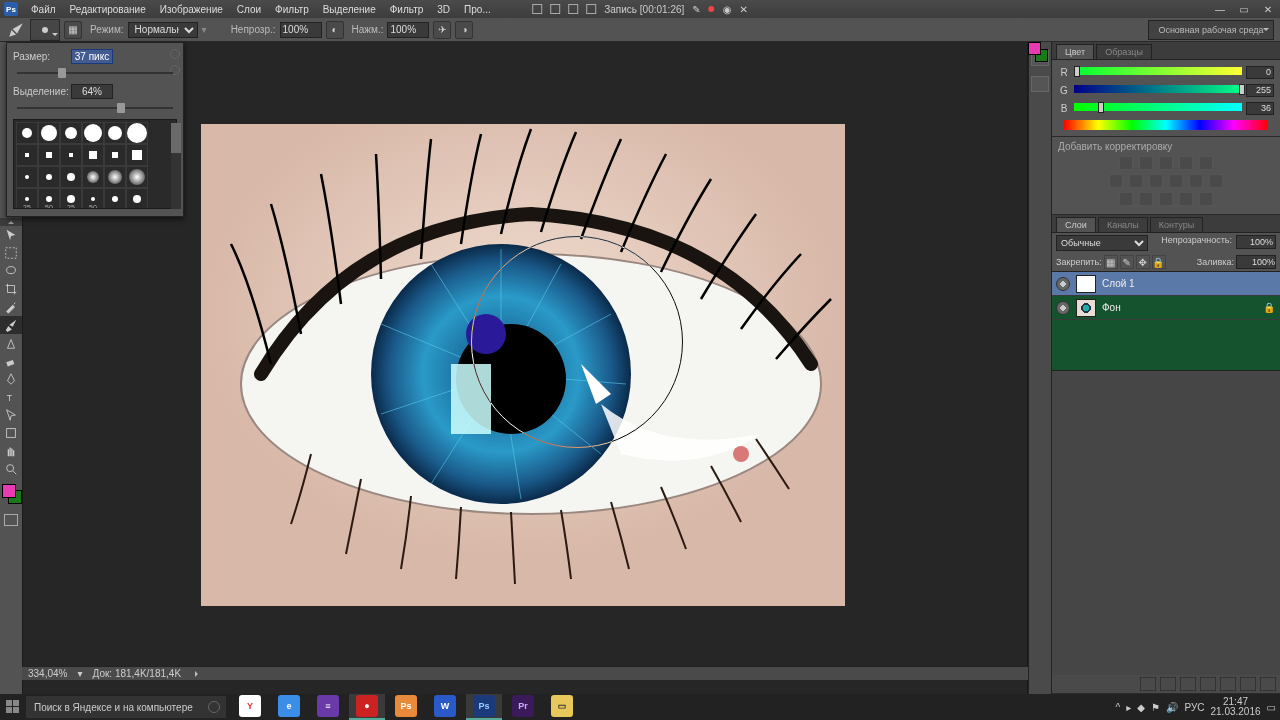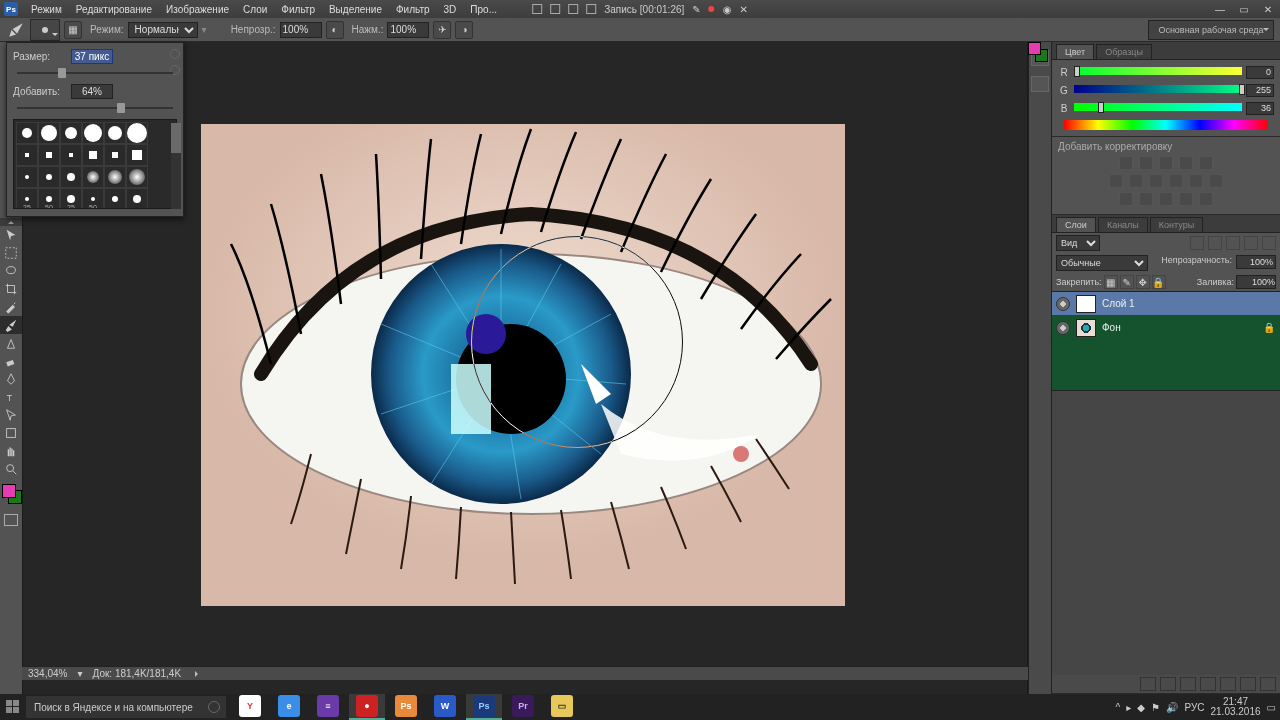--- a/index.html
+++ b/index.html
@@ -119,21 +119,21 @@
   .tb-app .ic{width:22px;height:22px;border-radius:3px;display:flex;align-items:center;justify-content:center;font-size:9px;font-weight:bold}
   .tray{position:absolute;right:4px;display:flex;align-items:center;gap:6px;font-size:9px;color:#bbb}
   .tray .clock{text-align:center;line-height:10px}
 </style>
 </head>
 <body>
 
 <div class="titlebar">
   <div class="ps-logo">Ps</div>
   <div class="menu">
-    <span>Режим</span>
+    <span>Файл</span>
     <span>Редактирование</span>
     <span>Изображение</span>
     <span>Слои</span>
     <span>Фильтр</span>
     <span>Выделение</span>
     <span>Фильтр</span>
     <span>3D</span>
     <span>Про...</span>
   </div>
   <div class="title-center">
@@ -266,21 +266,21 @@
   </div>
   <div class="bp-row">
     <label>Размер:</label>
     <input type="text" value="37 пикс" style="">
   </div>
   <div class="bp-slider">
       <div class="track"></div>
       <div class="thumb" style="left:26%"></div>
     </div>
   <div class="bp-row">
-    <label>Добавить:</label>
+    <label>Выделение:</label>
     <input type="text" class="plain" value="64%" style="">
   </div>
   <div class="bp-slider">
       <div class="track"></div>
       <div class="thumb" style="left:64%"></div>
     </div>
   <div class="bp-grid" id="bpgrid">
       <div class="bp-cell ">
         <div class="shape" style="width: 10px; height: 10px;"></div>
       </div>
@@ -531,29 +531,20 @@
           </div>
       </div>
     </div>
 
     <div class="panel layers" style="flex:1;display:flex;flex-direction:column">
       <div class="tabs">
         <div class="tab">Слои</div>
         <div class="tab inact">Каналы</div>
         <div class="tab inact">Контуры</div>
       </div>
-      <div class="toolbar">
-        <select style="width:44px"><option>Вид</option></select>
-        <div style="flex:1"></div>
-        <div class="ico" style="width:14px;height:14px;border:1px solid #444"></div>
-        <div class="ico" style="width:14px;height:14px;border:1px solid #444"></div>
-        <div class="ico" style="width:14px;height:14px;border:1px solid #444"></div>
-        <div class="ico" style="width:14px;height:14px;border:1px solid #444"></div>
-        <div class="ico" style="width:14px;height:14px;border:1px solid #444"></div>
-      </div>
       <div class="row">
         <select style="width:92px"><option>Обычные</option></select>
         <div style="flex:1"></div>
         <label style="font-size:9px">Непрозрачность:</label>
         <input value="100%" style="">
       </div>
       <div class="locks">
         <span style="font-size:9px">Закрепить:</span>
         <div class="ico">▦</div>
         <div class="ico">✎</div>

